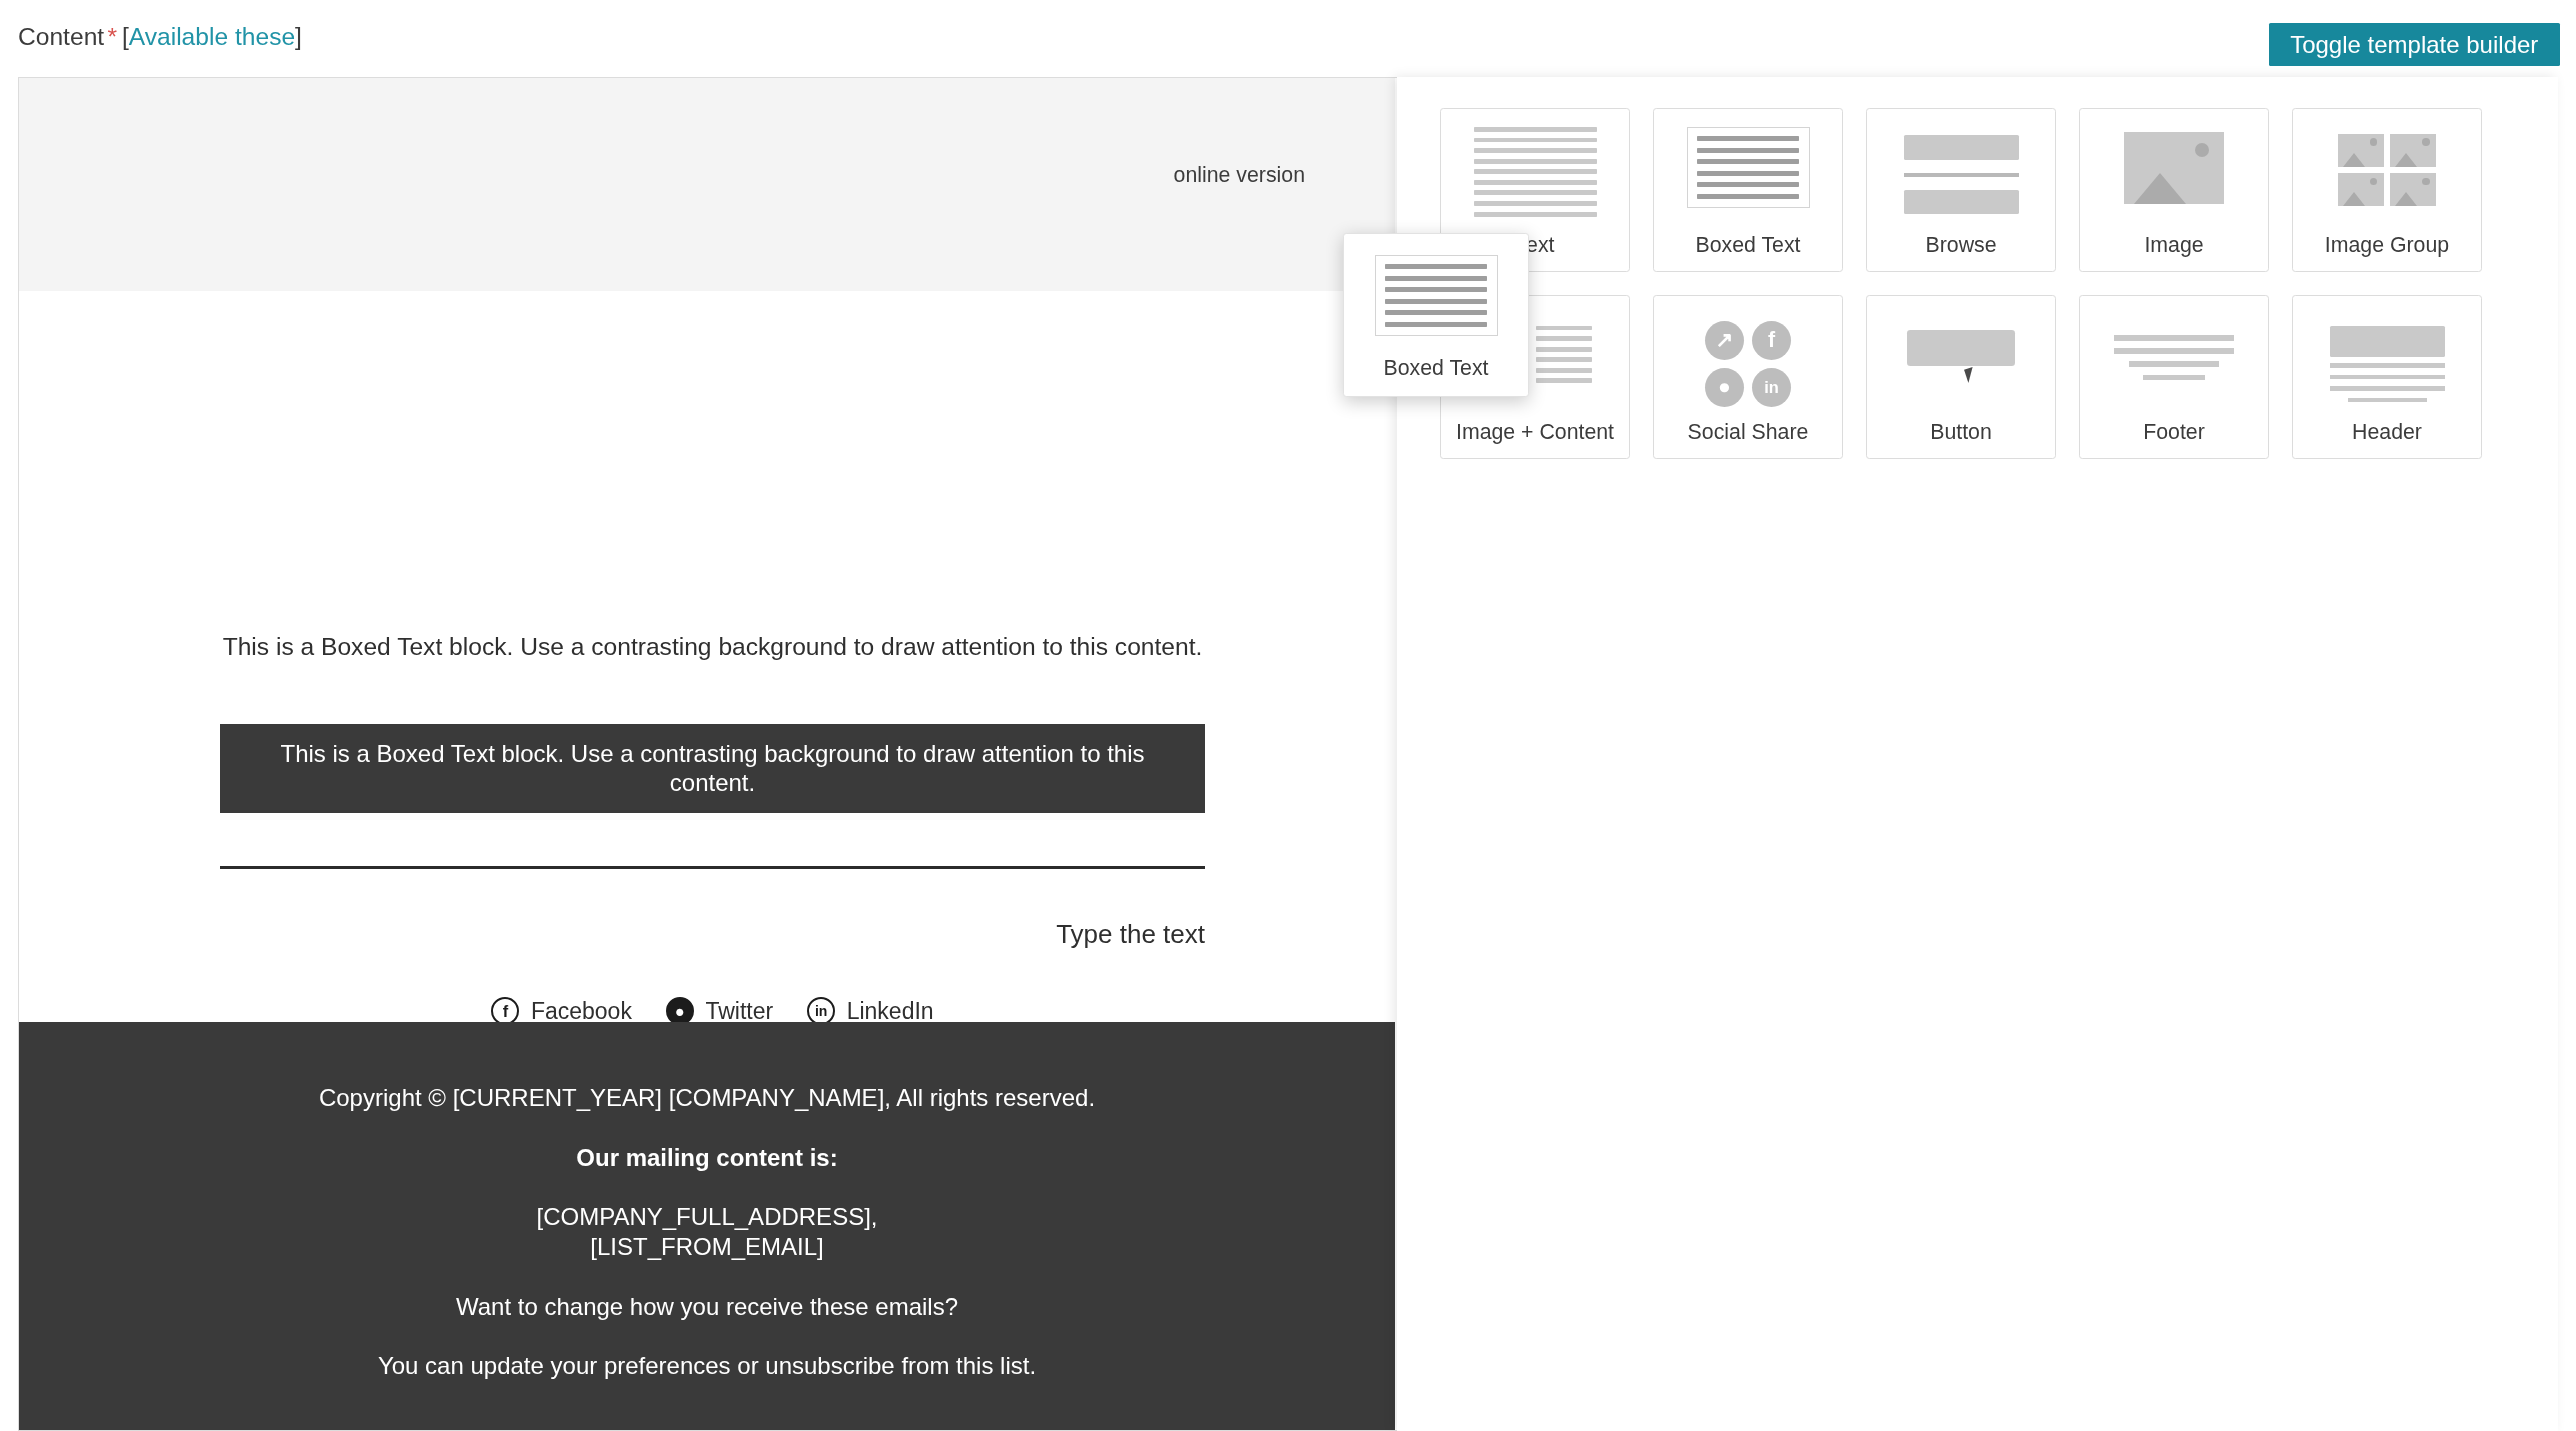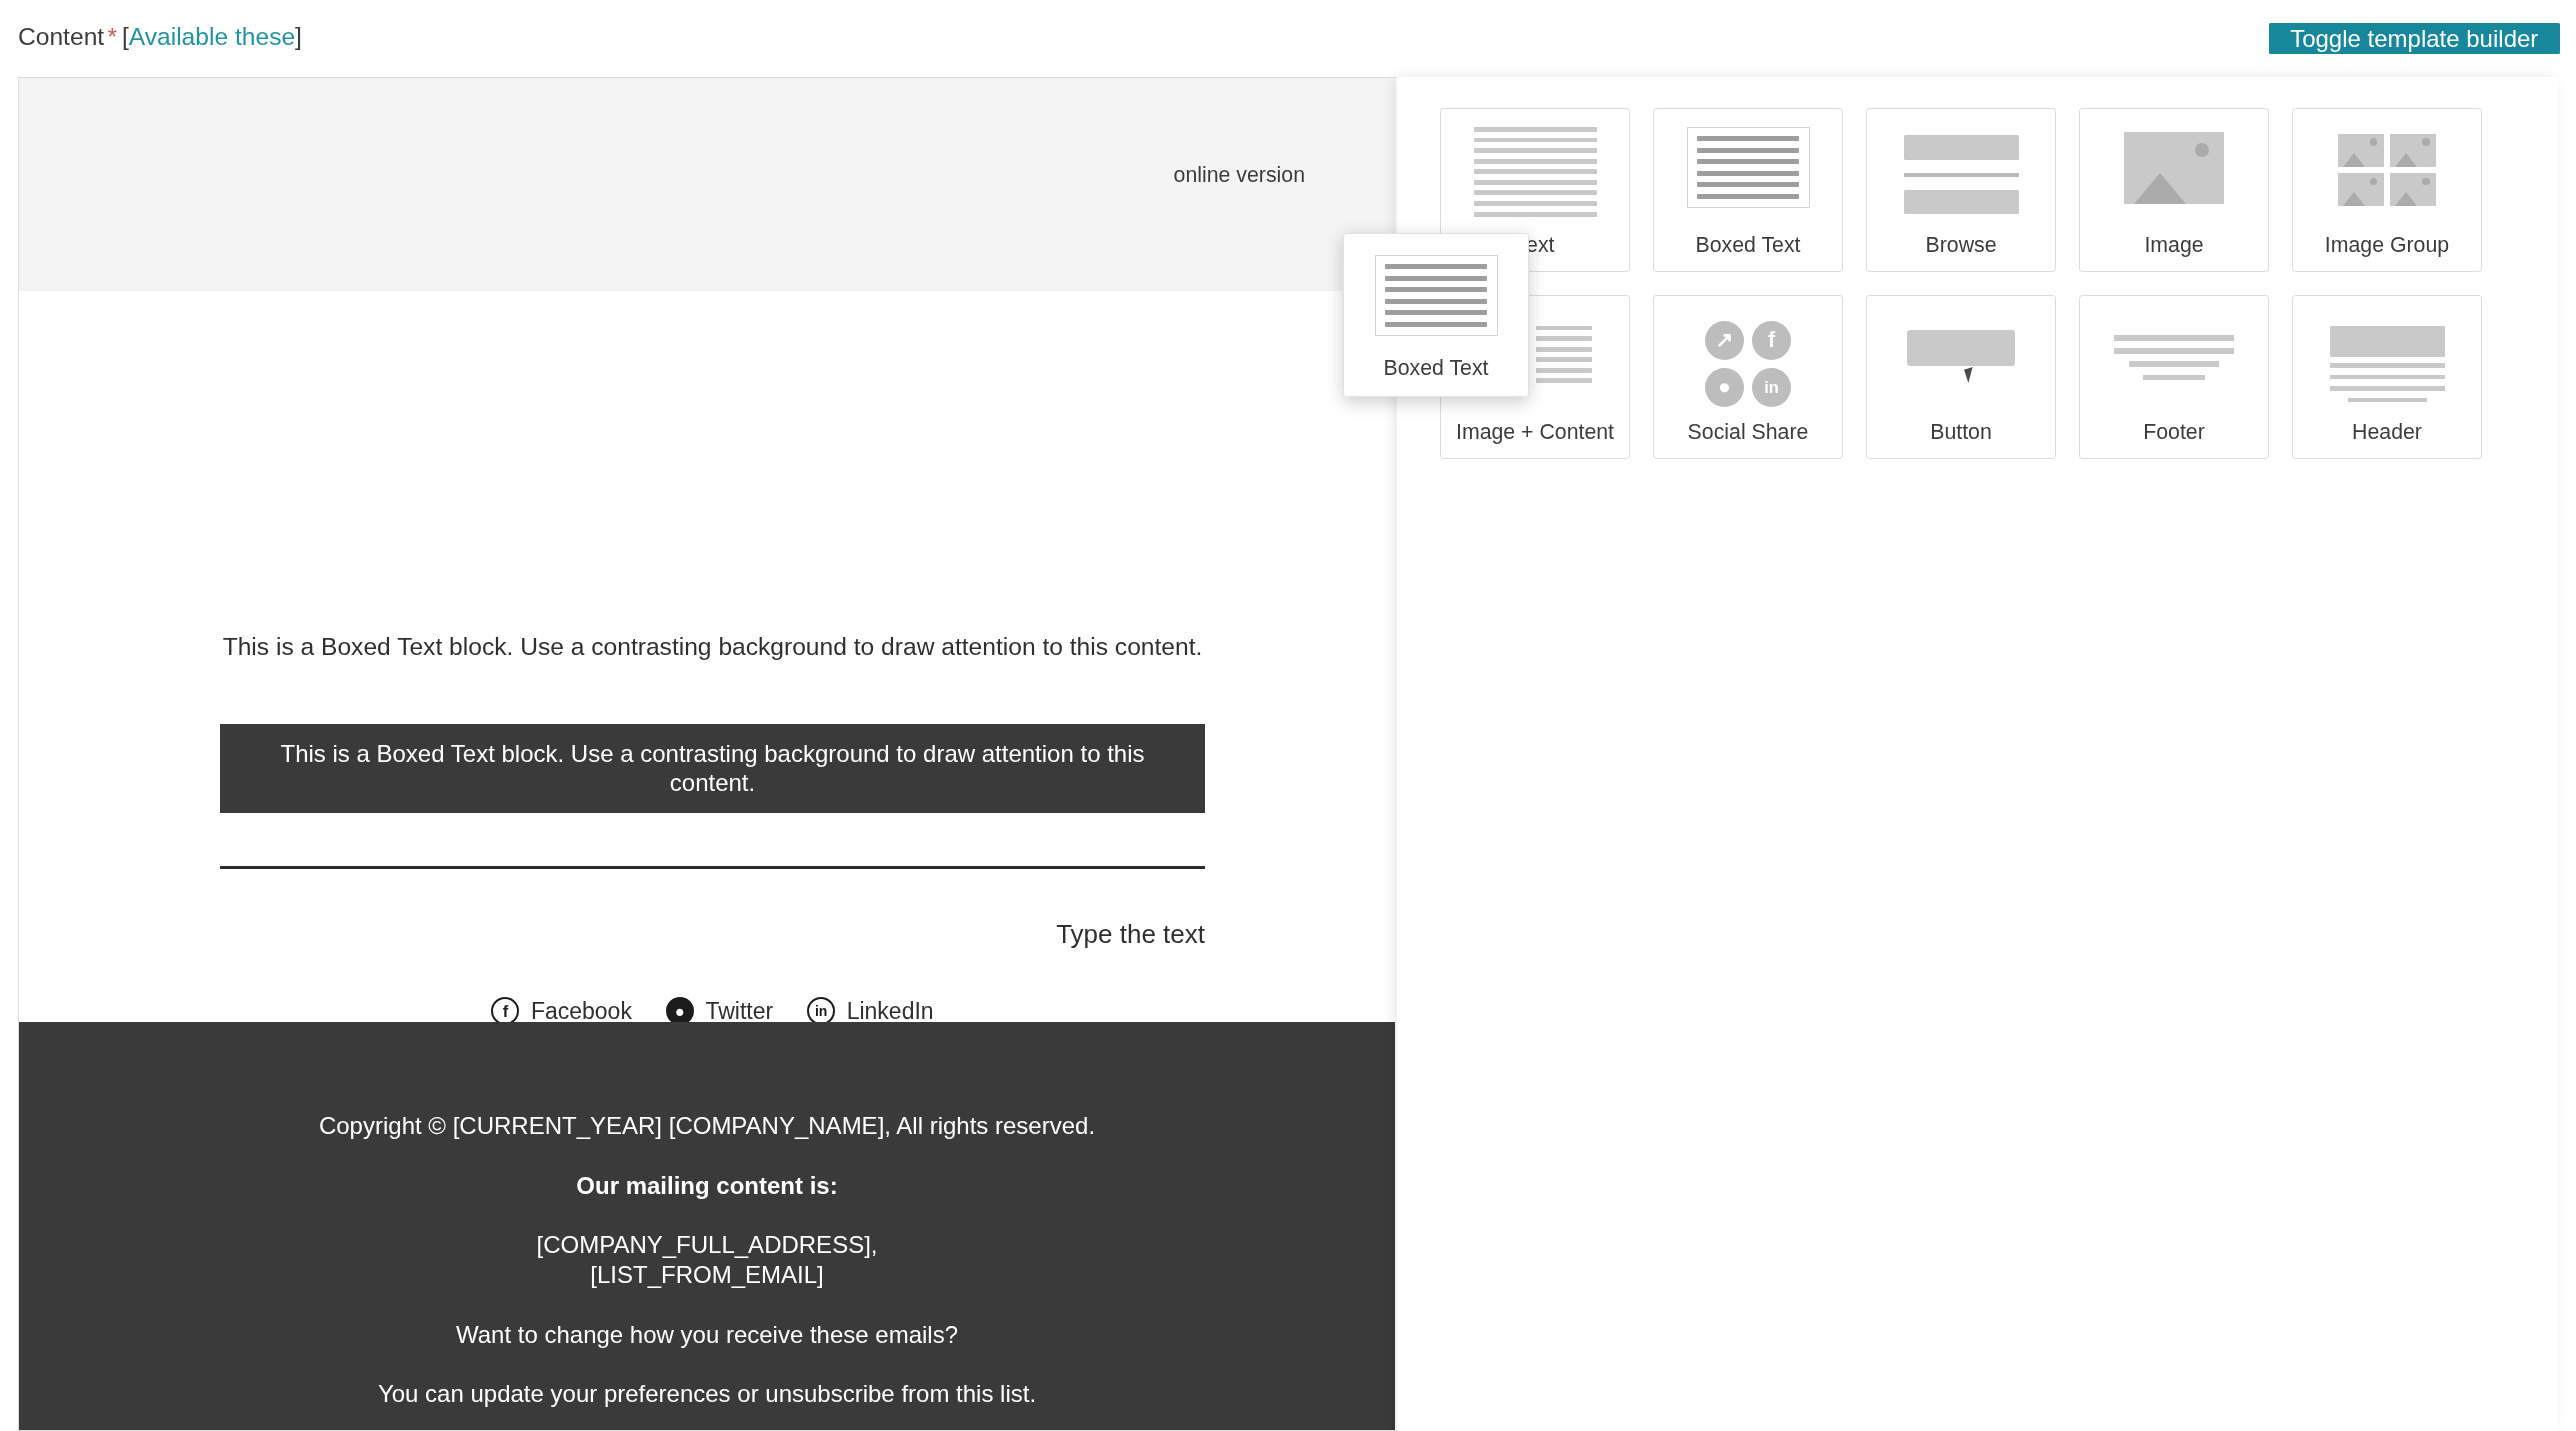--- a/index.html
+++ b/index.html
@@ -18,21 +18,21 @@
   }
   .content-label {
     position: absolute; left: 18px; top: 23px;
     font-size: 24.6px; color: #3c3c3c; white-space: nowrap;
   }
   .req-star { color: #d9534f; margin: 0 4.9px 0 3.3px; }
   .tag-bracket { color: #3c3c3c; }
   .tag-link { color: #2193a7; text-decoration: none; }
   .toggle-builder {
     position: absolute; right: 16.4px; top: 23px;
-    height: 31px; padding: 0 21.3px;
+    height: 43px; padding: 0 21.3px;
     background: #17889c; color: #ffffff;
     border: none; border-radius: 1.6px;
     font-size: 24px; font-family: "Liberation Sans", sans-serif;
     display: flex; align-items: center; justify-content: center;
     cursor: pointer;
   }
 
   
   .workspace {
     position: absolute; left: 0; top: 77px; width: 2576px; height: 1354px;
@@ -130,21 +130,21 @@
     font-size: 16.4px; font-weight: bold;
   }
   .social-circle.filled { background: #1c1c1c; color: #ffffff; border-color: #1c1c1c; }
 
   .email-footer {
     position: absolute; left: 0; top: 944px; width: 1376px; height: 410px;
     background: #3a3a3a; color: #ffffff;
     text-align: center;
     padding-top: 61px;
   }
-  .footer-line { font-size: 24px; line-height: 1.25; margin-bottom: 29.6px; margin-top: 28px; }
+  .footer-line { font-size: 24px; line-height: 1.25; margin-bottom: 29.6px; }
   .footer-line.bold { font-weight: bold; }
   .footer-line.addr { margin-bottom: 29.6px; }
 
   
   .palette {
     position: absolute; left: 43px; top: 31px;
     width: 1092px;
     display: flex; flex-wrap: wrap; gap: 23px;
   }
   .tile {

